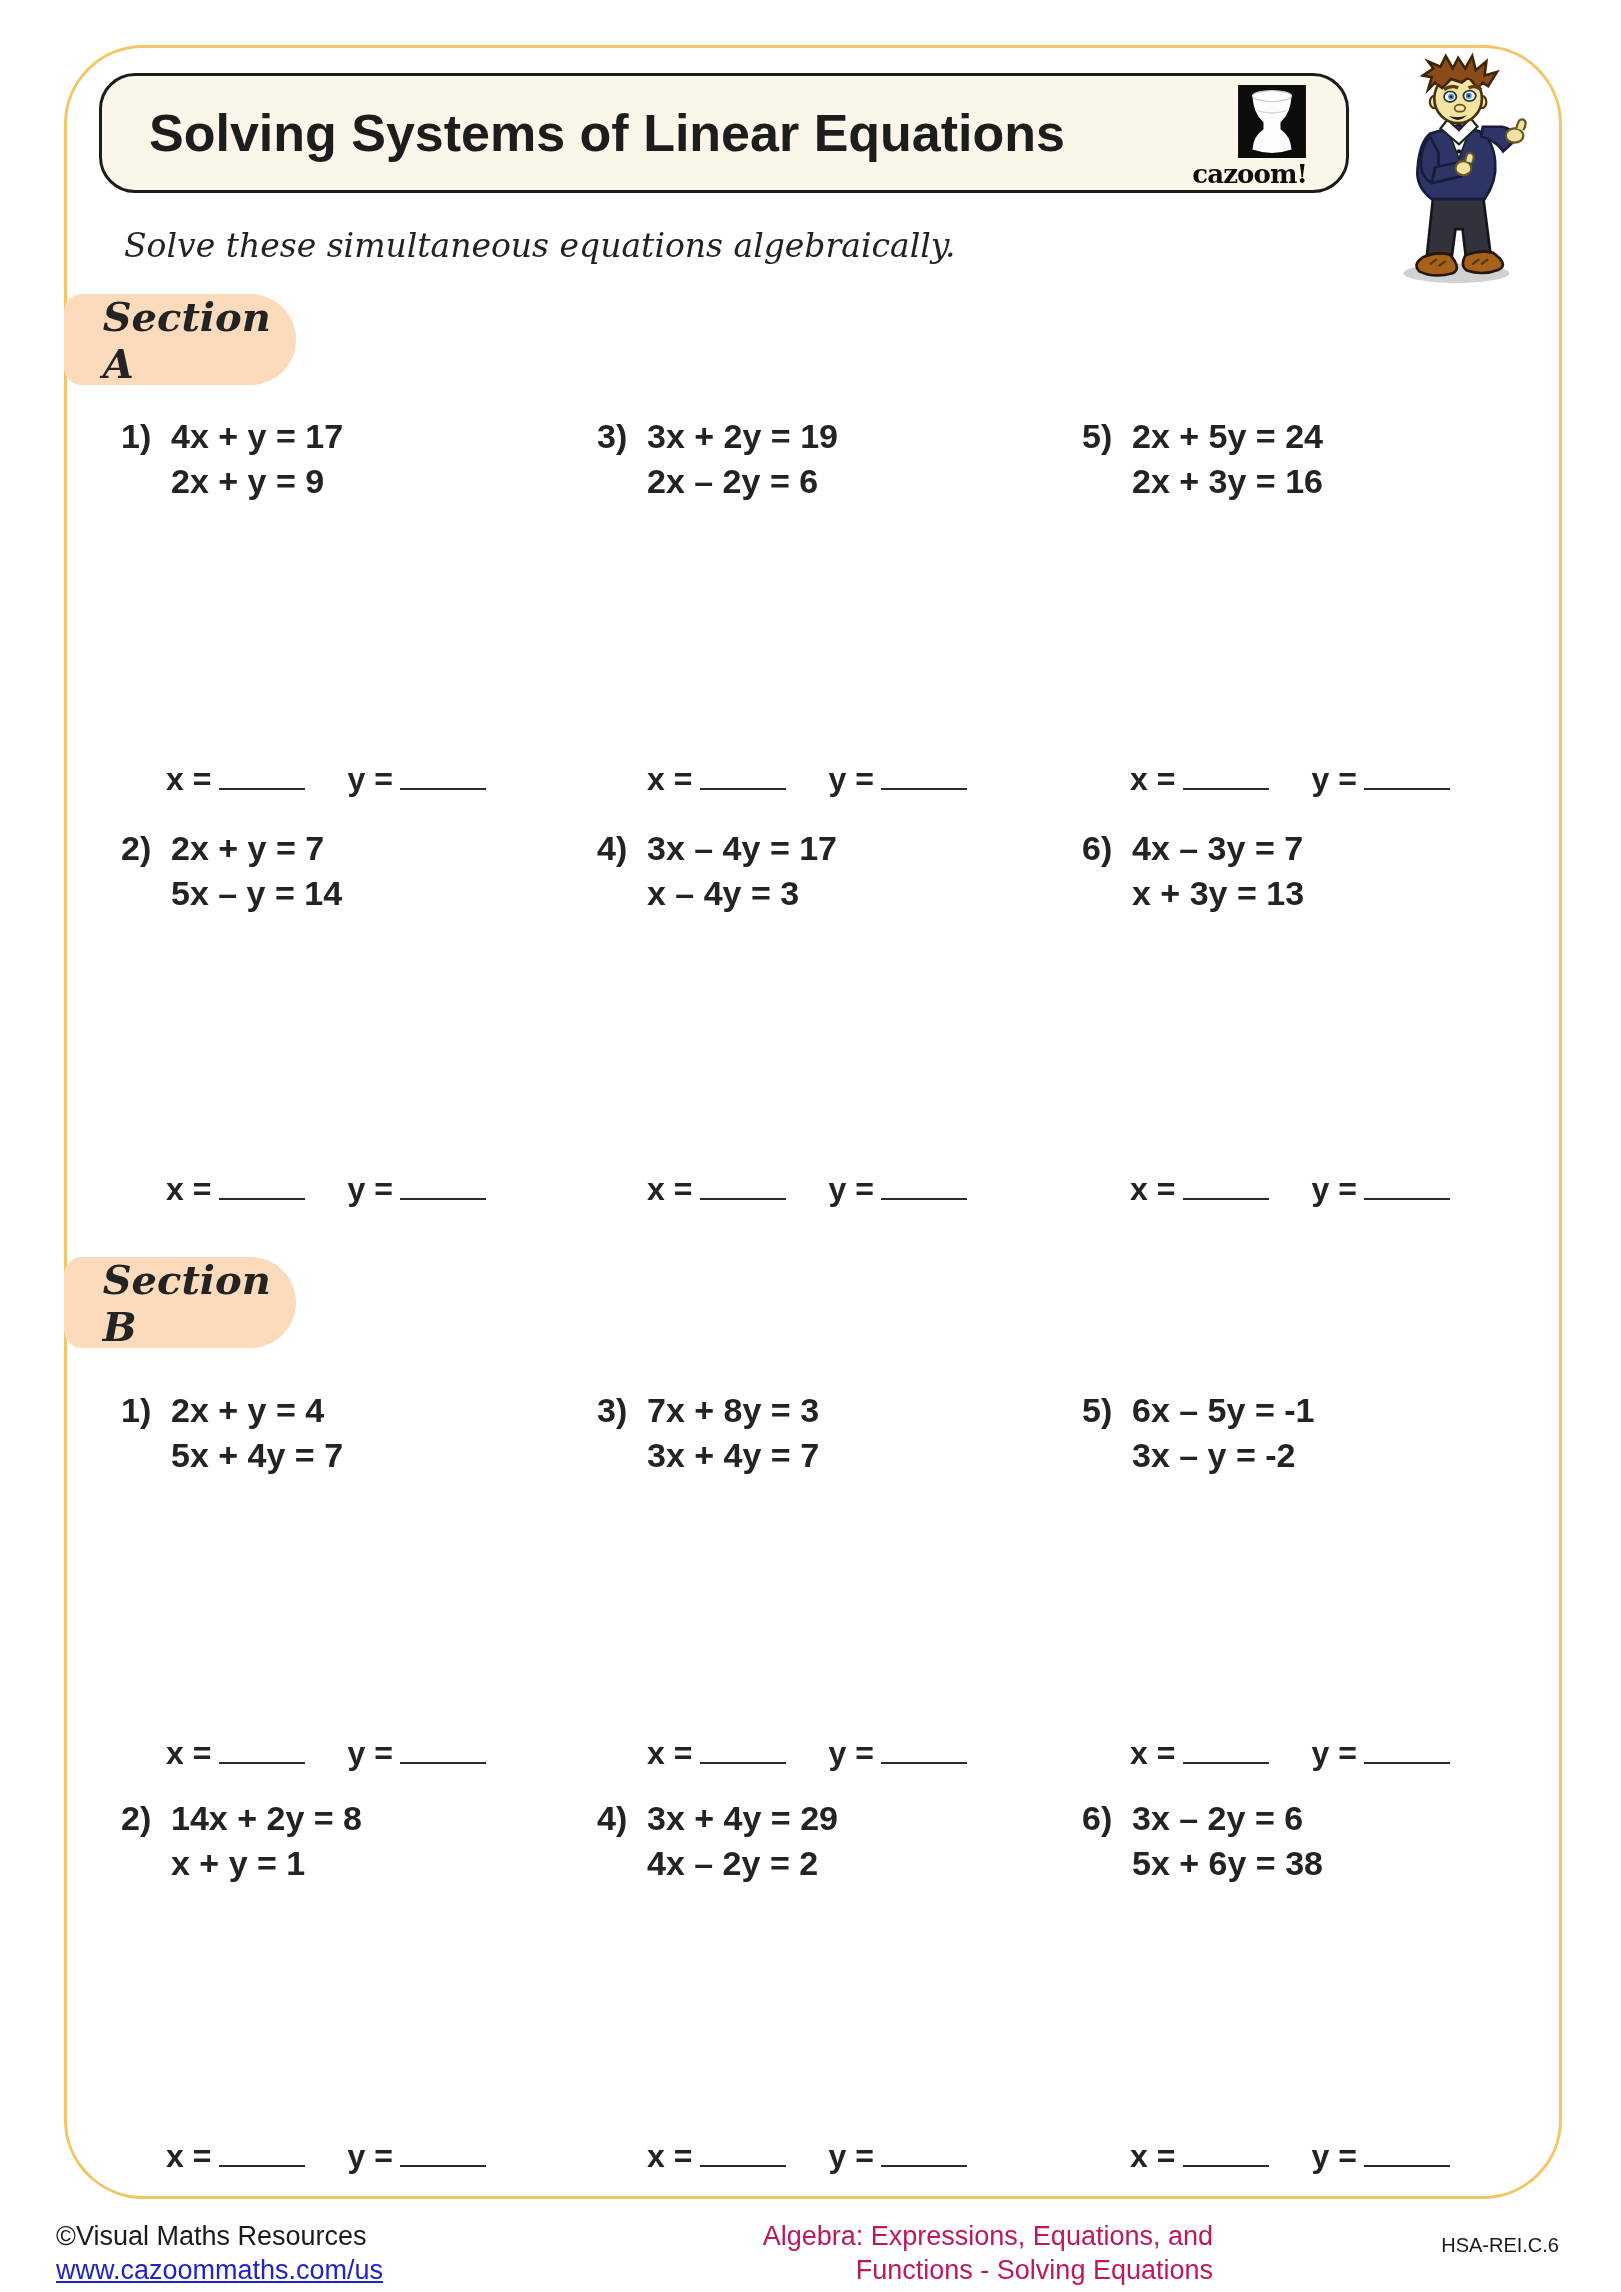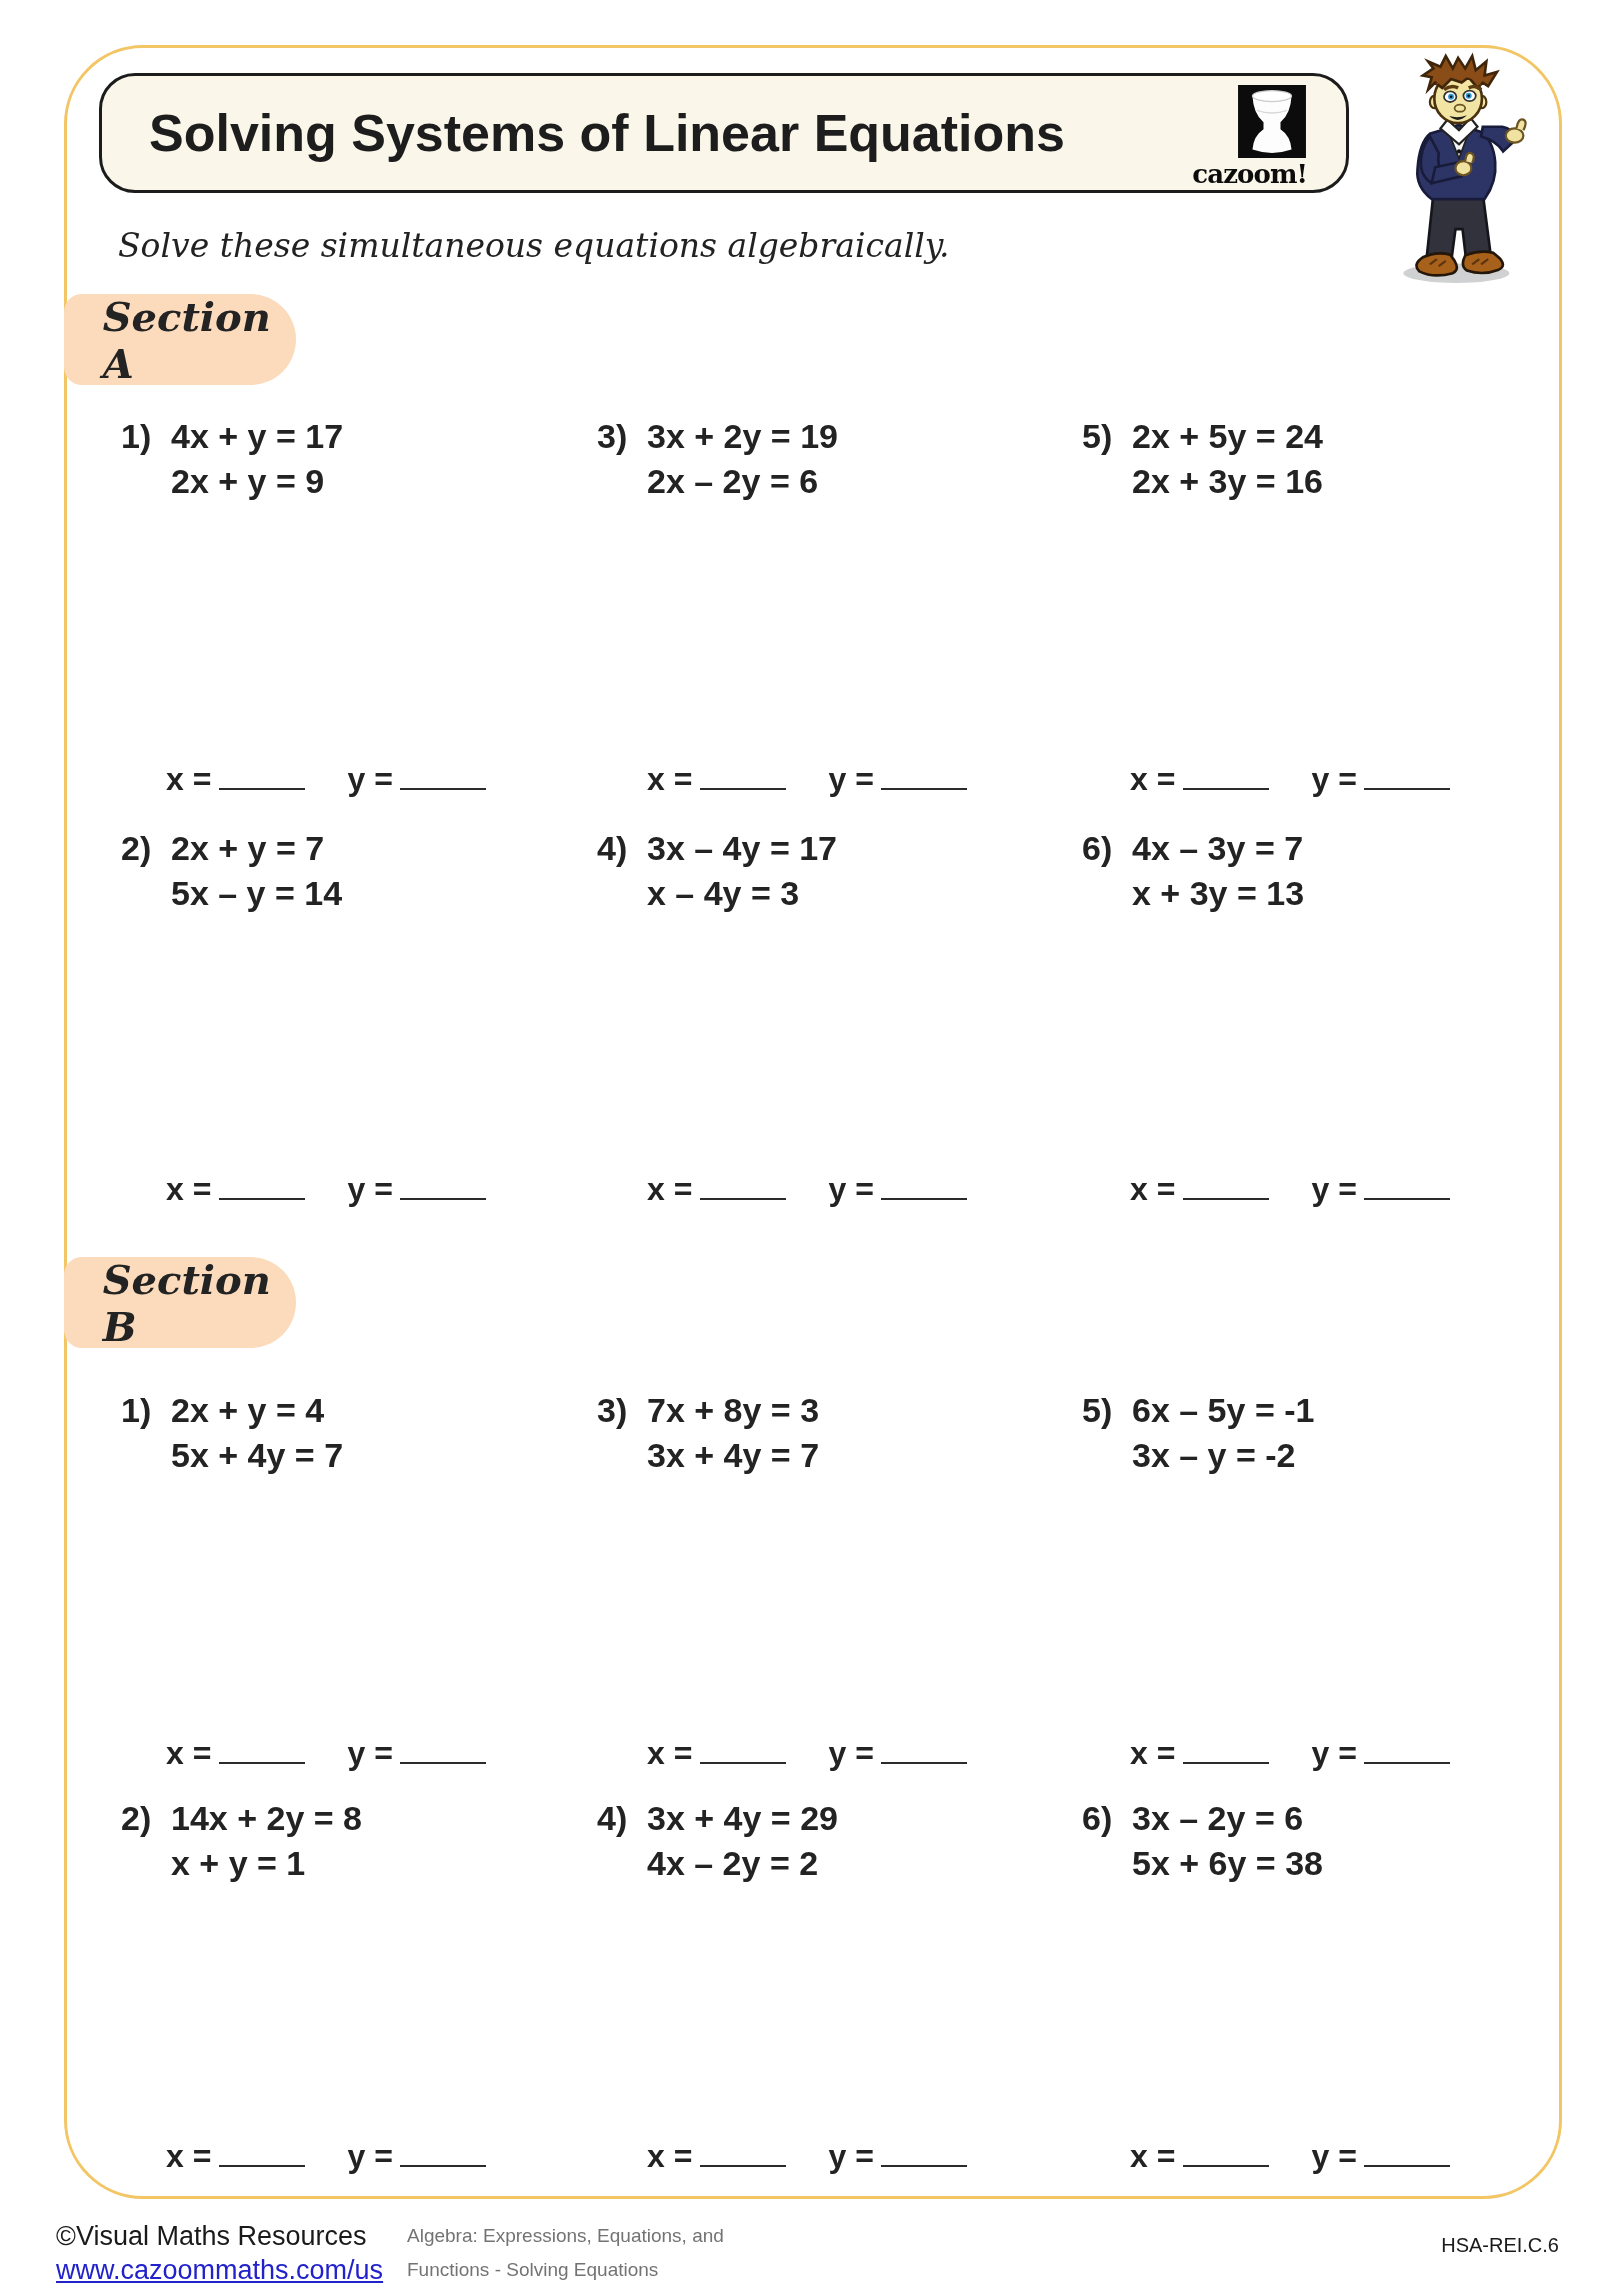--- a/index.html
+++ b/index.html
@@ -17,21 +17,21 @@
   .title-box h1{margin:0 0 0 47px;font-size:52px;font-weight:700;letter-spacing:0;color:#1d1d1d;
                 font-family:"Liberation Sans",sans-serif;}
   .logo{position:absolute;right:39px;top:9px;width:99px;display:flex;flex-direction:column;align-items:flex-end;}
   .logo svg{width:70px;height:73px;display:block;}
   .logo .logotext{font-family:"DejaVu Serif",serif;font-weight:700;font-size:26px;letter-spacing:-0.9px;color:#0c0c0c;margin-top:0.9px;}
 
   
   .mascot{position:absolute;left:1384px;top:52px;width:150px;height:235px;}
 
   
-  .instruction{position:absolute;left:118px;top:226px;margin:0;
+  .instruction{position:absolute;left:124px;top:226px;margin:0;
                font-family:"DejaVu Serif",serif;font-style:italic;font-size:33px;color:#222;}
 
   
   .section-tab{position:absolute;left:64px;width:213px;height:91px;
                background:var(--section_peach,#FBDBBC);
                border-radius:19.7px 50px 50px 19.7px;display:flex;align-items:center;padding-left:19px;}
   .section-tab span{margin-left:19.7px;font-family:"DejaVu Serif",serif;font-style:italic;font-weight:700;
                     font-size:40px;color:#232323;}
 
   
@@ -43,22 +43,22 @@
   
   .ans{position:absolute;top:16px;white-space:nowrap;}
   .alab{font-weight:700;font-size:32px;color:#232323;}
   .alab.y{margin-left:43px;}
   .blank{display:inline-block;width:86px;height:32px;border-bottom:2.7px solid #2b2b2b;margin-left:7.2px;
          vertical-align:baseline;}
 
   
   .footer-left{position:absolute;left:56px;top:2219px;font-size:27px;line-height:34px;color:#1a1a1a;}
   .footer-left a{color:var(--link_blue,#2222CC);text-decoration:underline;cursor:pointer;}
-  .footer-center{position:absolute;left:407px;top:2219px;width:806px;text-align:left;
-                 font-size:19px;line-height:34px;color:#737373;}
+  .footer-center{position:absolute;left:407px;top:2219px;width:806px;text-align:right;
+                 font-size:27px;line-height:34px;color:#be185d;}
   .footer-right{position:absolute;right:63px;top:2234px;font-size:20px;color:#1a1a1a;}
 </style>
 </head>
 <body>
 
 <div class="page">
 
   <div class="frame"></div>
 
   <div class="title-box">

